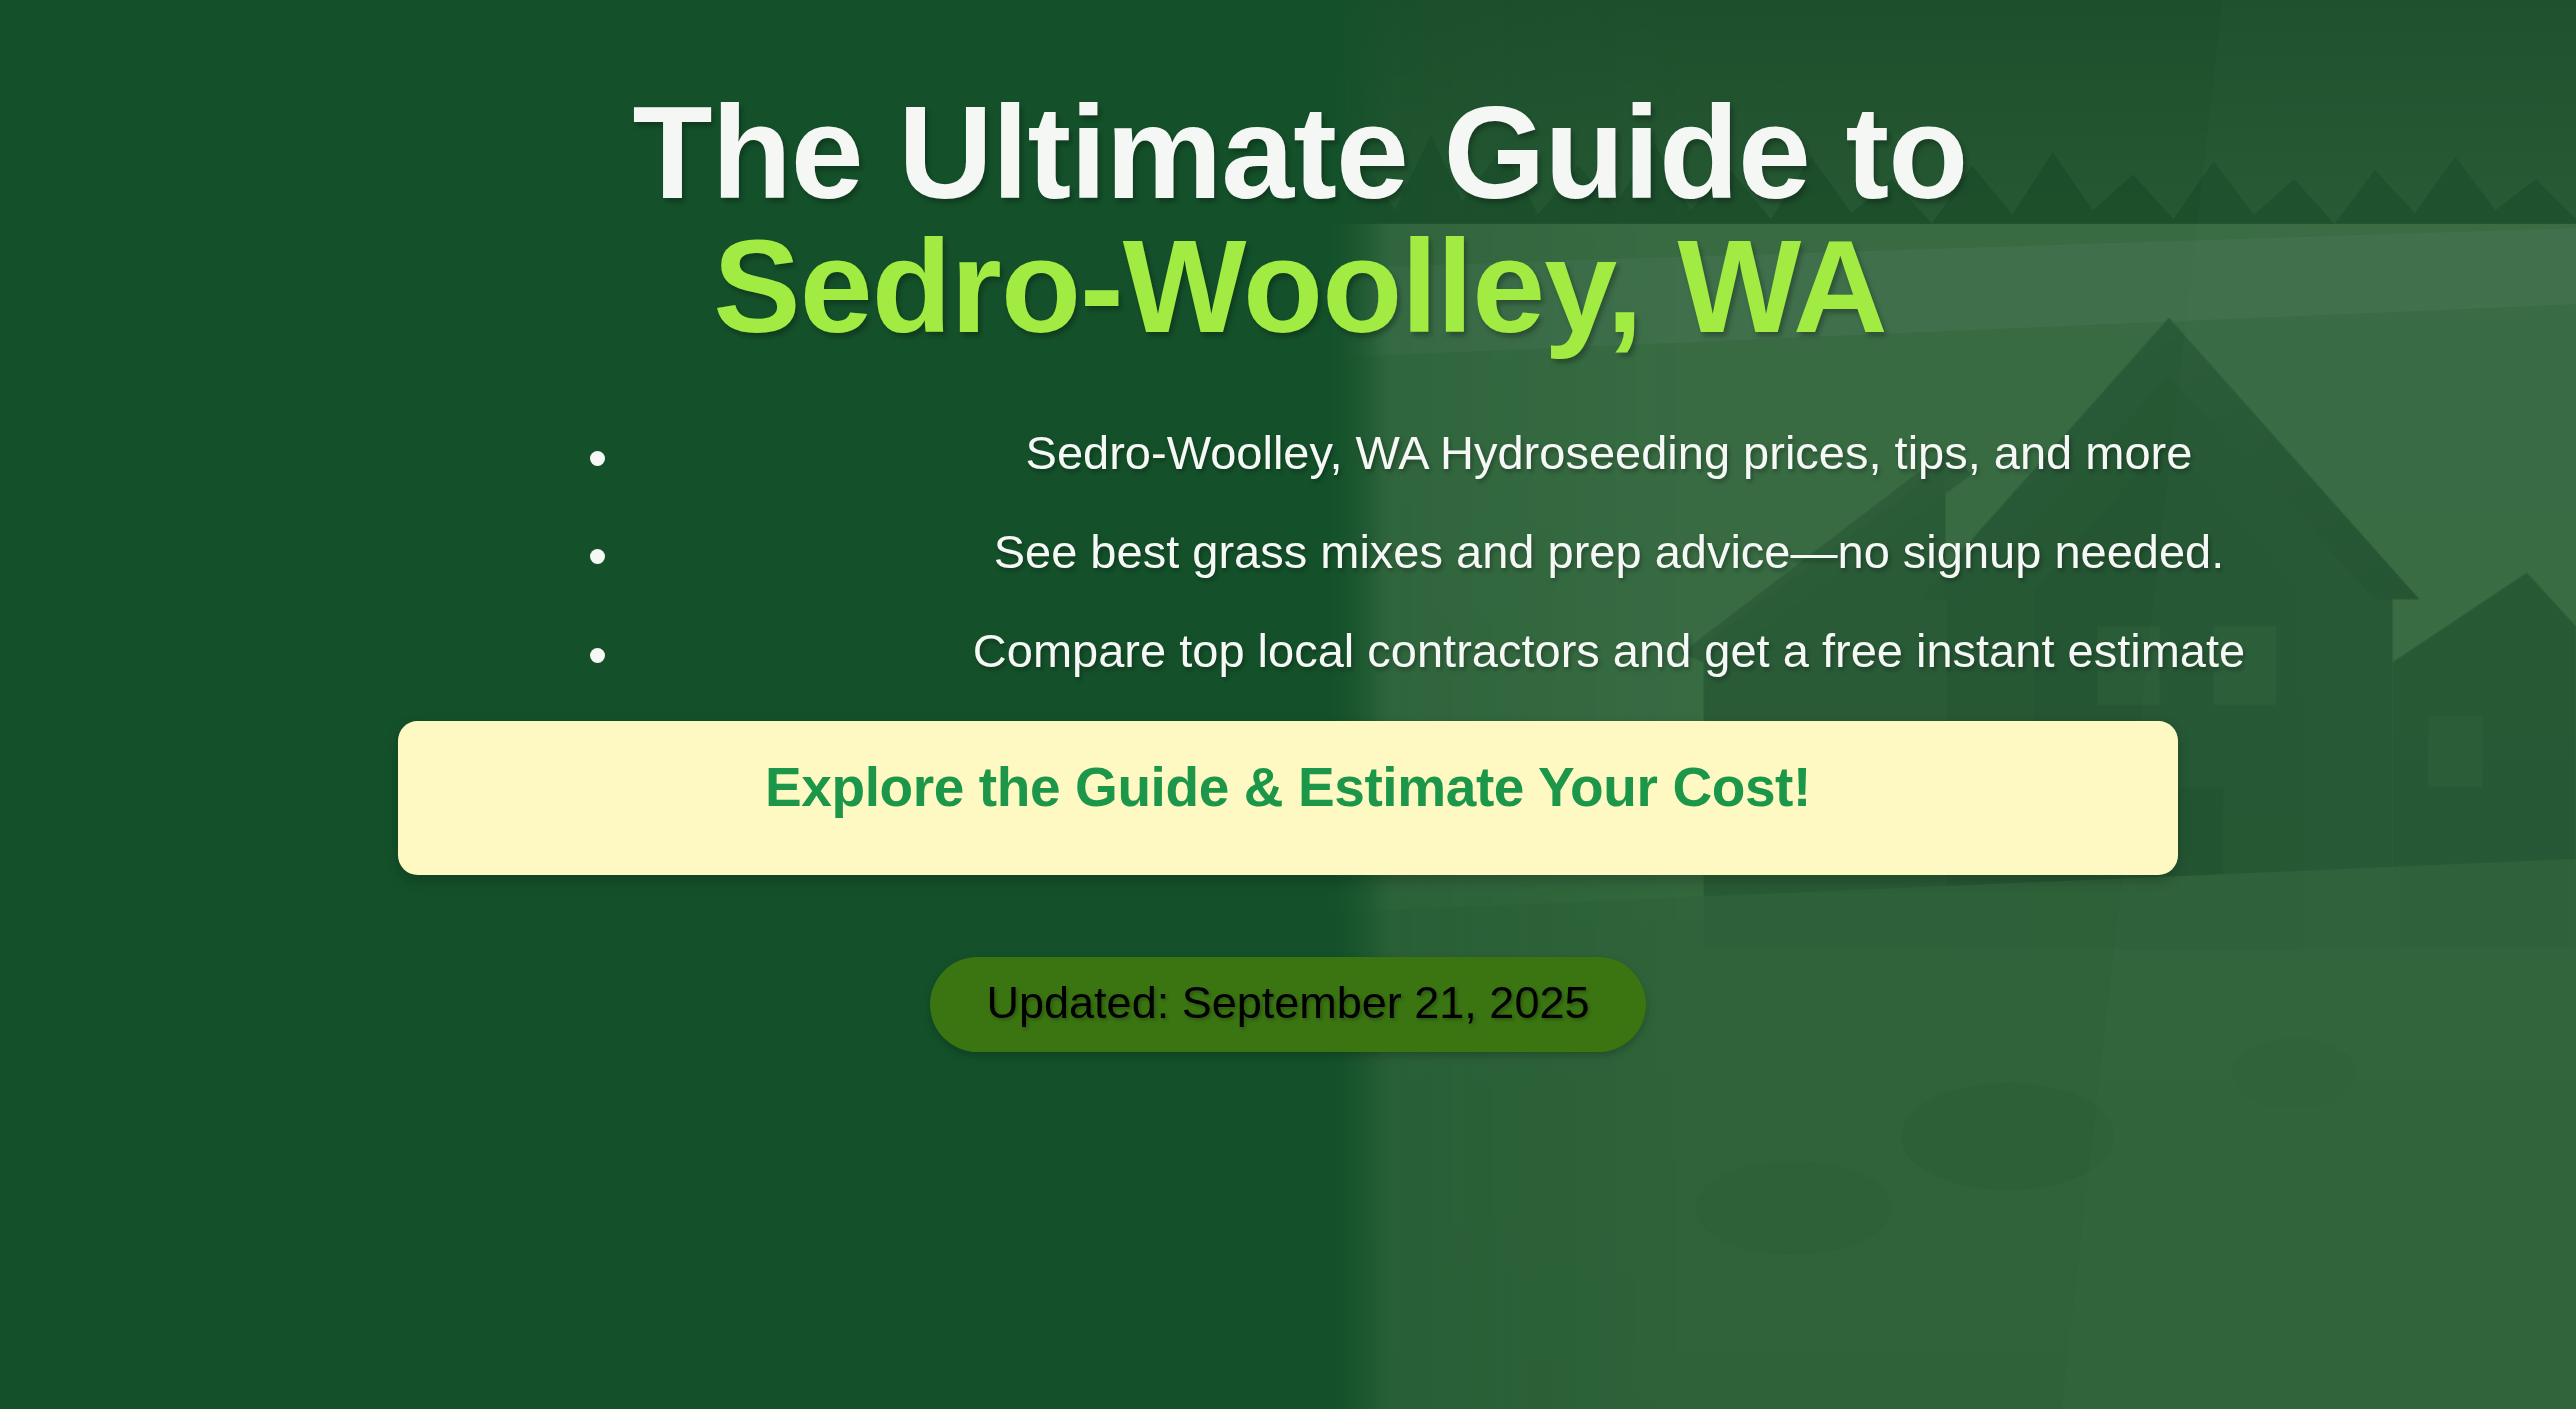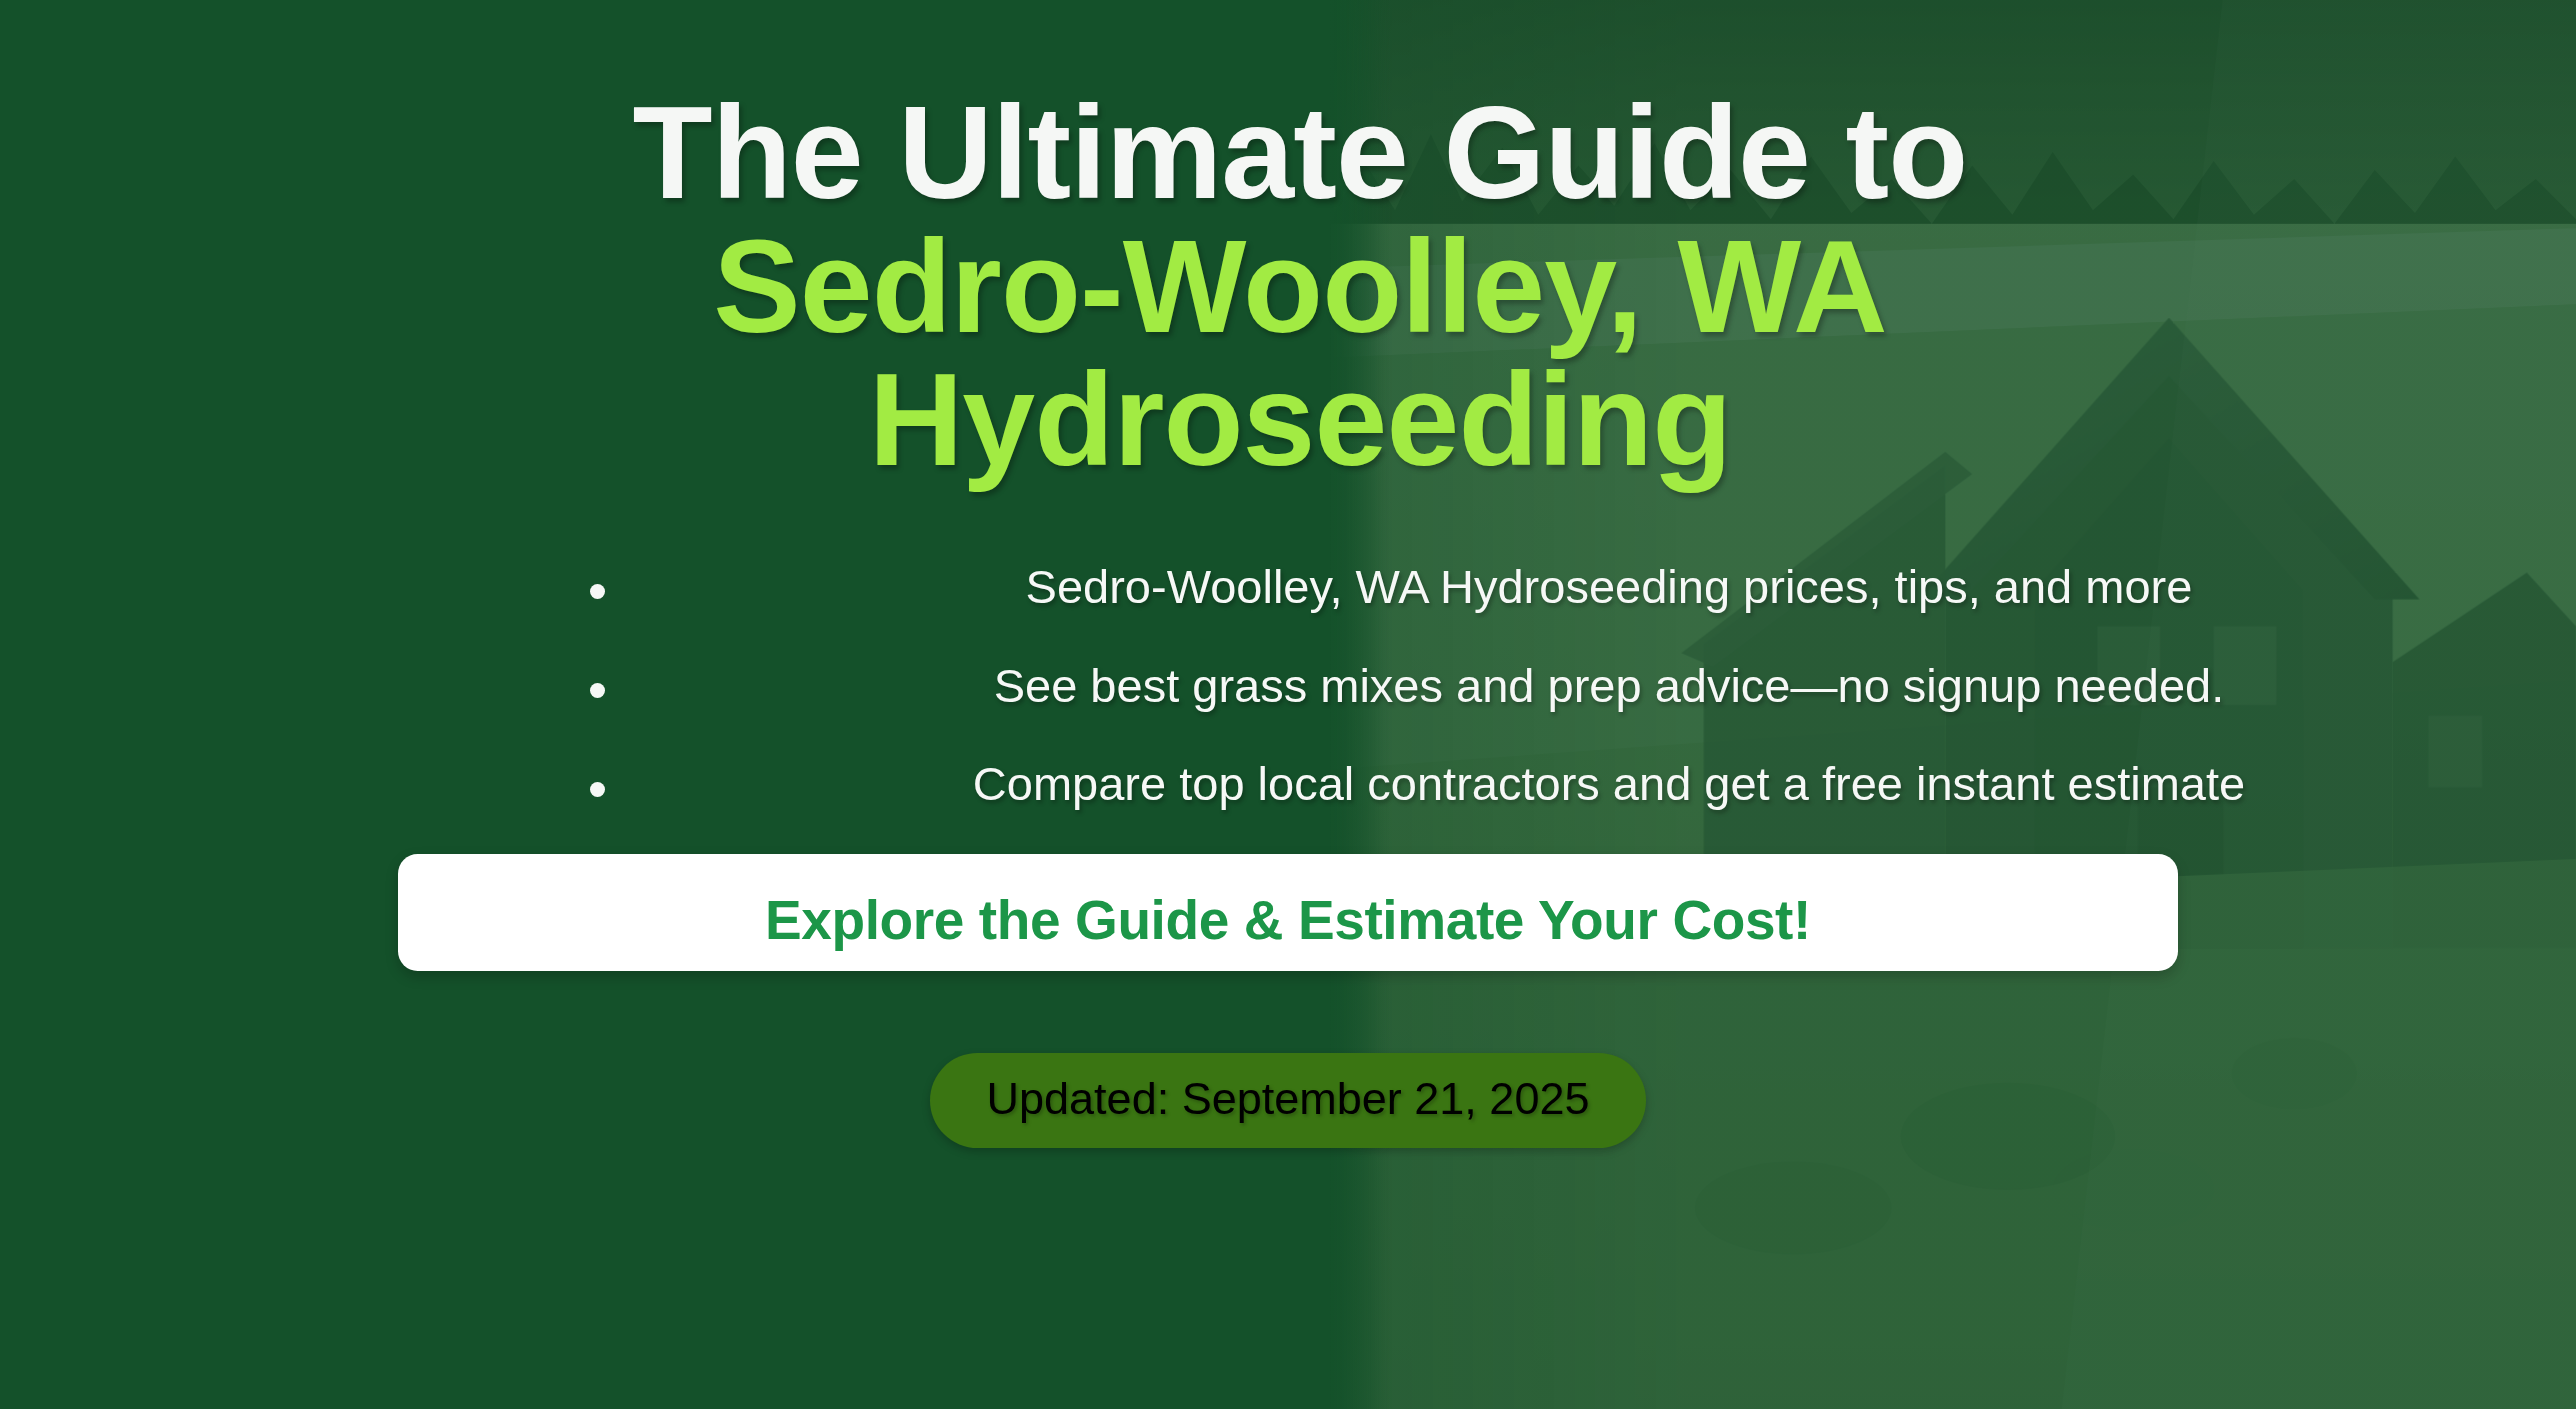--- a/index.html
+++ b/index.html
@@ -98,28 +98,28 @@
     top:22.4px;
     width:15px;
     height:15px;
     border-radius:50%;
     background:#f6f8f6;
   }
 
   .cta-wrap { text-align:center; margin-top:-3.6px; }
   .cta-button {
     display:inline-block;
-    background:#ffffff;
+    background:#fef9c3;
     color:#1c9648;
     font-size:55px;
     font-weight:bold;
     letter-spacing:-0.4px;
     border:none;
     border-radius:19.7px;
-    padding:34px 66px 19px 66px;
+    padding:34px 66px 56px 66px;
     min-width:1780px;
     cursor:pointer;
     box-shadow:0 5.4px 12.5px rgba(0,0,0,0.20);
     font-family:"Liberation Sans", sans-serif;
   }
 
   .badge-wrap { text-align:center; margin-top:82px; }
   .date-badge {
     display:inline-block;
     background:#3a7512;
@@ -202,21 +202,20 @@
 
     <div class="photo-overlay"></div>
     <div class="photo-feather"></div>
   </div>
 
   <div class="hero-content">
 
     <h1 class="headline">
       <span>The Ultimate Guide to</span>
       <span class="accent">Sedro-Woolley, WA</span>
-      <span class="accent">Hydroseeding</span>
     </h1>
 
     <ul class="bullets">
       <li>Sedro-Woolley, WA Hydroseeding prices, tips, and more</li>
       <li>See best grass mixes and prep advice—no signup needed.</li>
       <li>Compare top local contractors and get a free instant estimate</li>
     </ul>
 
     <div class="cta-wrap">
       <button class="cta-button">Explore the Guide &amp; Estimate Your Cost!</button>

